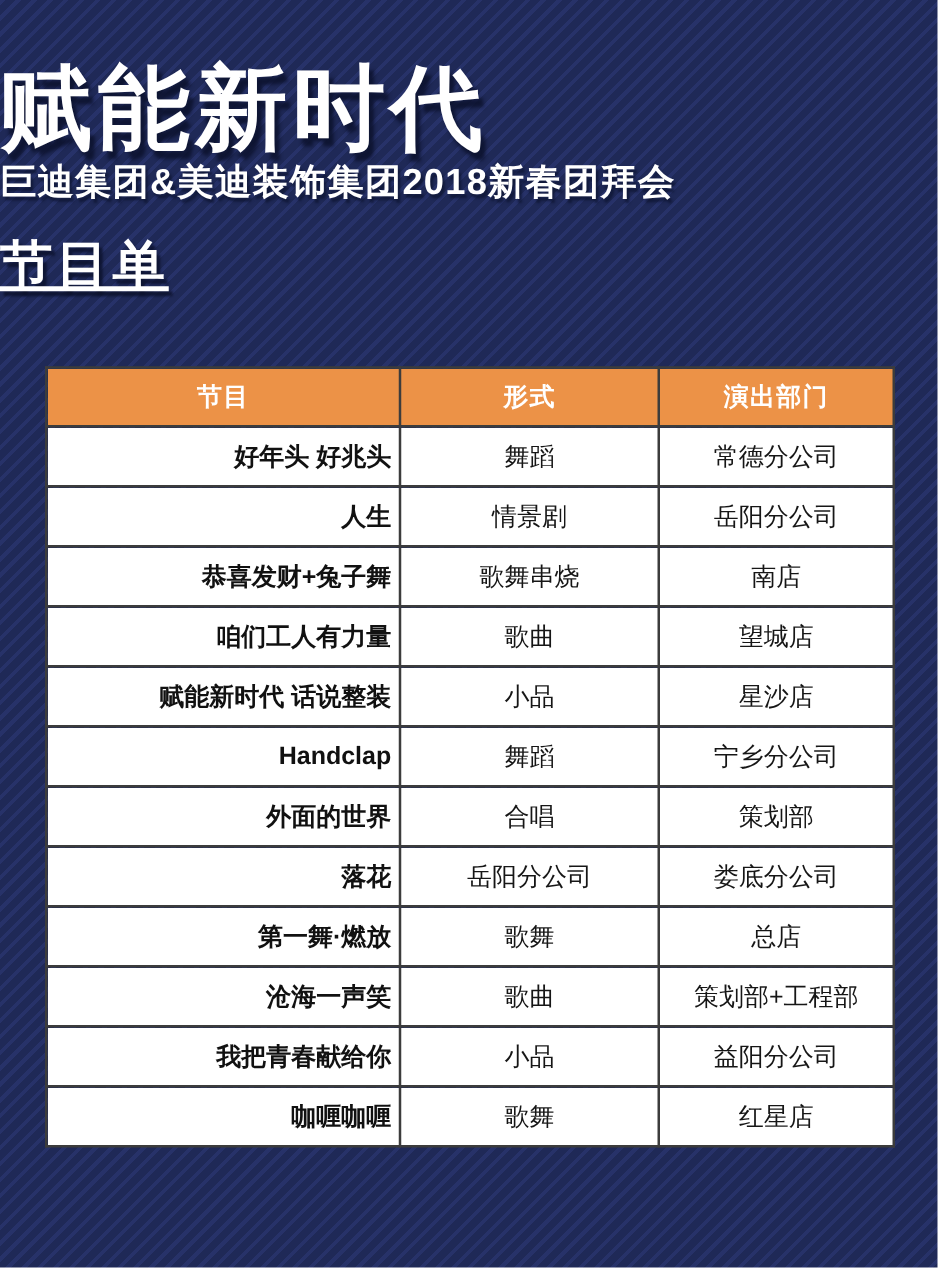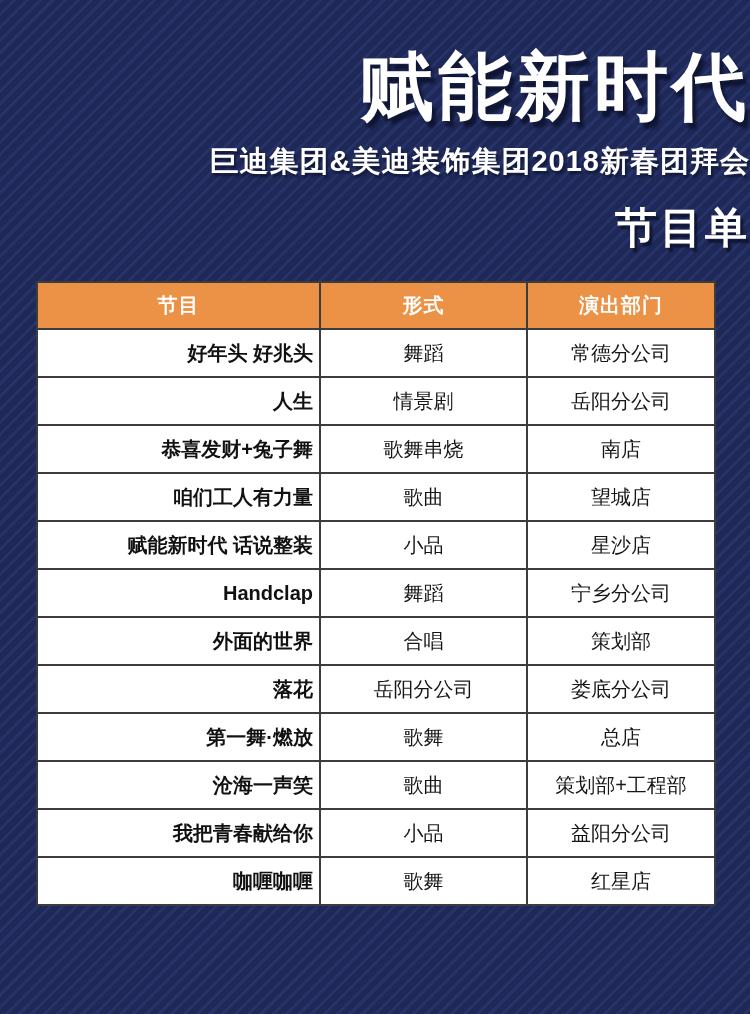--- a/index.html
+++ b/index.html
@@ -13,52 +13,52 @@
     height: 1014px;
     overflow: hidden;
     
     background: repeating-linear-gradient(
       135deg,
       #273269 0px, #273269 3px,
       #1f2957 3px, #1f2957 9px
     );
   }
   .header-block {
-    text-align: right;
+    text-align: left;
     padding-top: 48px;
   }
   .event-title {
     margin: 0;
     color: #ffffff;
     font-size: 74px;
     line-height: 1.05;
     font-weight: 900;
     letter-spacing: 4px;
     text-shadow: 4px 6px 3px rgba(12, 18, 45, 0.85);
   }
   .event-subtitle {
-    margin-top: 16px;
     color: #ffffff;
     font-size: 29px;
     font-weight: 700;
     letter-spacing: 1px;
     text-shadow: 2px 3px 2px rgba(12, 18, 45, 0.7);
   }
   .program-list-title {
     margin-top: 18px;
     color: #ffffff;
     font-size: 42px;
     font-weight: 800;
     letter-spacing: 3px;
     text-shadow: 3px 4px 2px rgba(12, 18, 45, 0.85);
+    text-decoration: underline;
   }
   .table-wrap {
     position: absolute;
     left: 36px;
-    top: 281px;
+    top: 293px;
     width: 621px;
   }
   table.program-table {
     width: 100%;
     border-collapse: collapse;
     table-layout: fixed;
   }
   .program-table th,
   .program-table td {
     border: 2px solid #3c3c3c;

